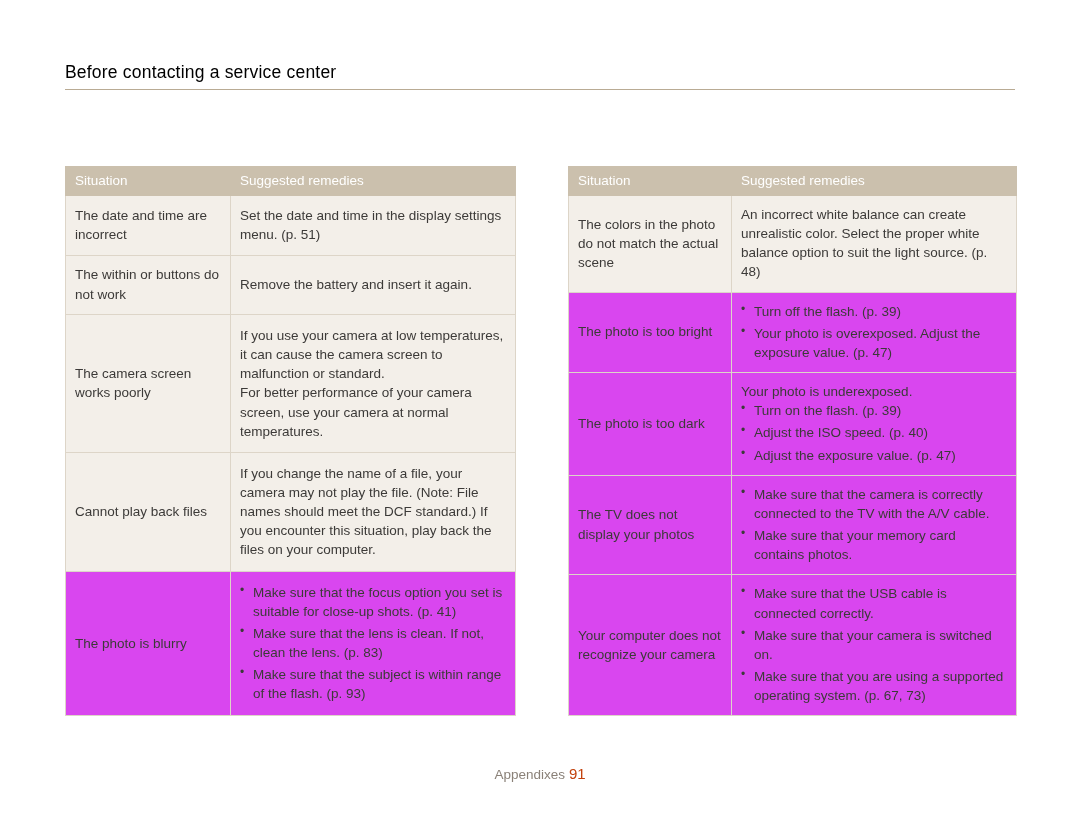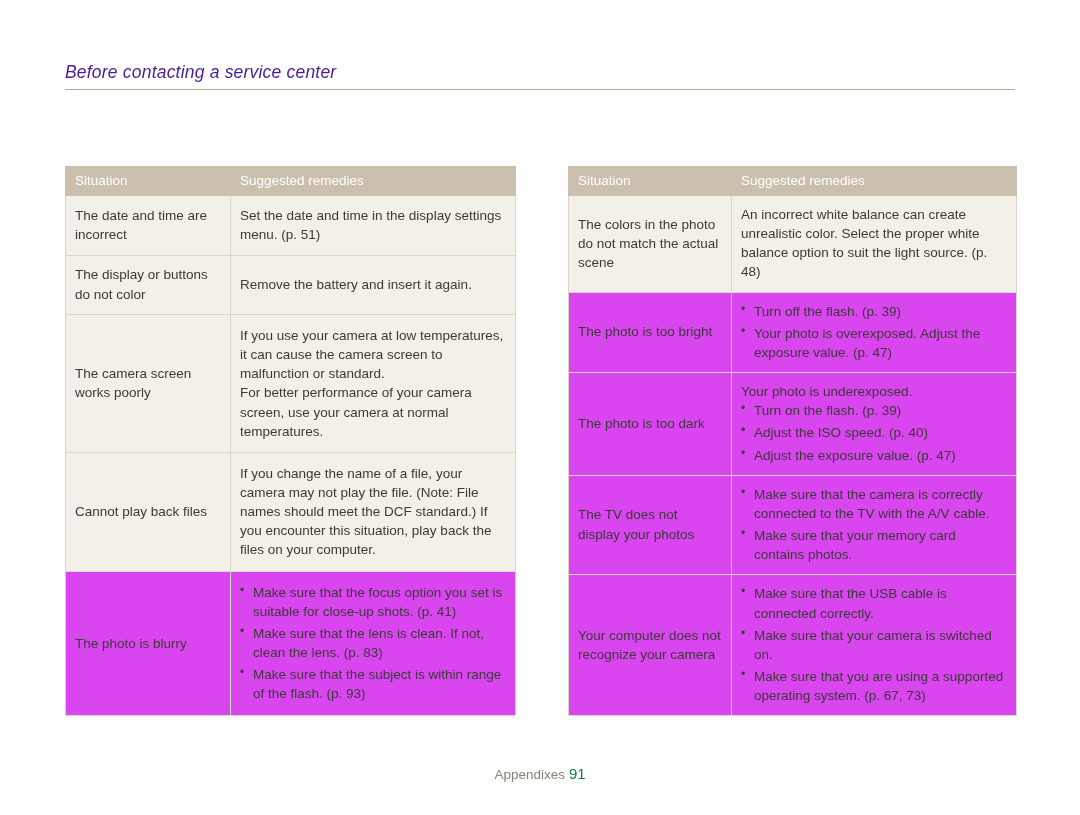--- a/index.html
+++ b/index.html
@@ -22,25 +22,24 @@
     height: 815px;
   }
   .header {
     position: absolute;
     left: 65px;
     top: 62px;
     width: 950px;
   }
   .header-title {
     font-size: 17.5px;
-    color: #4c1d95;
+    color: #000000;
     letter-spacing: 0.2px;
     padding-bottom: 6px;
     font-family: "Liberation Sans", sans-serif;
-    font-style: italic;
   }
   .header-rule {
     height: 1px;
     background: #b9ab94;
     width: 950px;
   }
   .tables {
     position: absolute;
     left: 65px;
     top: 130px;
@@ -106,21 +105,21 @@
   .footer {
     position: absolute;
     left: 0;
     top: 765px;
     width: 1080px;
     text-align: center;
     font-size: 13.5px;
     color: #8a8178;
   }
   .footer .pagenum {
-    color: #15803d;
+    color: #c2410c;
     font-size: 15px;
     margin-left: 4px;
   }
   .cell-line { display: block; }
 </style>
 </head>
 <body>
 
 <div class="page">
 
@@ -141,21 +140,21 @@
           <th>Situation</th>
           <th>Suggested remedies</th>
         </tr>
       </thead>
       <tbody>
         <tr class="shaded">
           <td>The date and time are incorrect</td>
           <td>Set the date and time in the display settings menu. (p. 51)</td>
         </tr>
         <tr class="shaded">
-          <td>The display or buttons do not color</td>
+          <td>The within or buttons do not work</td>
           <td>Remove the battery and insert it again.</td>
         </tr>
         <tr class="shaded">
           <td>The camera screen works poorly</td>
           <td>
             <span class="cell-line">If you use your camera at low temperatures, it can cause the camera screen to malfunction or standard.</span>
             <span class="cell-line">For better performance of your camera screen, use your camera at normal temperatures.</span>
           </td>
         </tr>
         <tr class="shaded">

